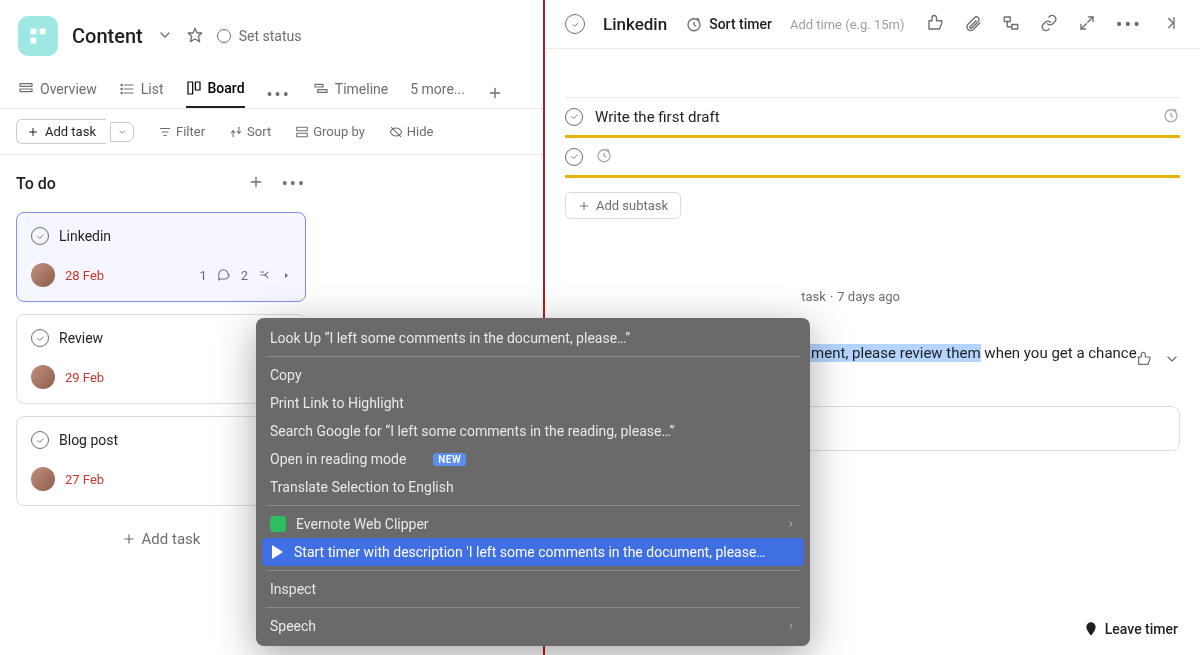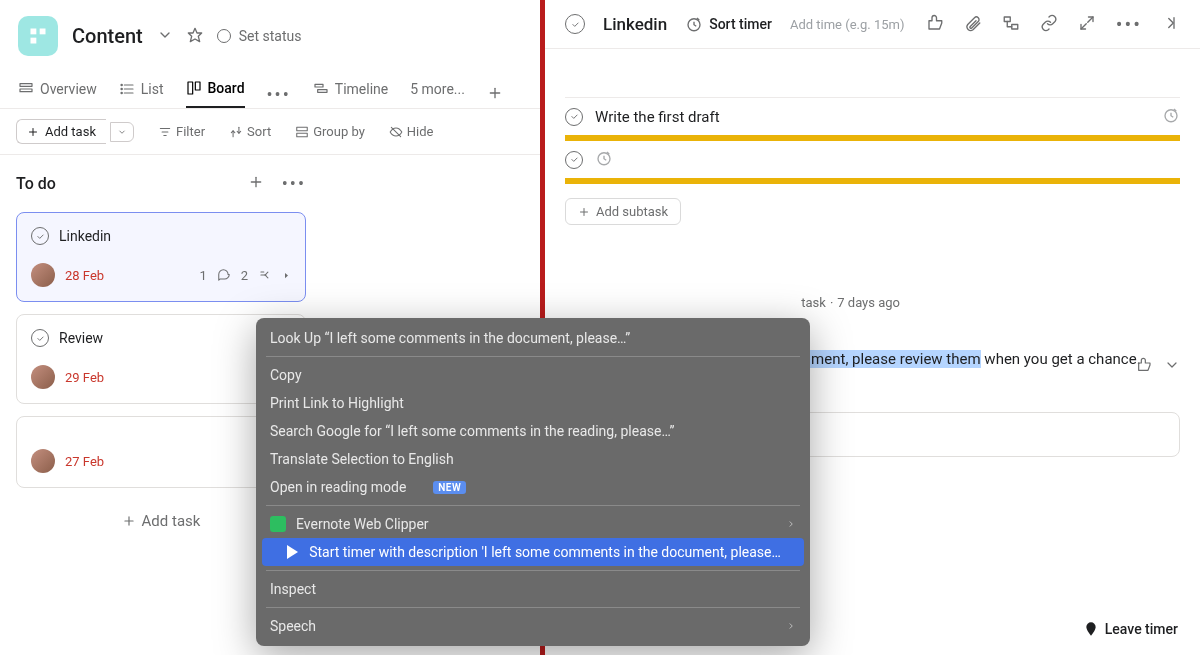--- a/index.html
+++ b/index.html
@@ -7,21 +7,21 @@
     font-family: -apple-system, BlinkMacSystemFont, "Segoe UI", Roboto, Helvetica, Arial, sans-serif;
     font-size: 14px;
     color: #1e1f21;
     background: #fff;
     width: 1200px;
     height: 655px;
     overflow: hidden;
     position: relative;
   }
   
-  .left { position: absolute; left:0; top:0; width:545px; height:655px; border-right:5px solid #b91c1c;}
+  .left { position: absolute; left:0; top:0; width:545px; height:655px; border-right:2px solid #b91c1c;}
   
   .proj-header { display:flex; align-items:center; gap:14px; padding:16px 18px 8px;}
   .proj-logo { width:40px; height:40px; background:#9ee7e3; border-radius:10px; display:flex; align-items:center; justify-content:center;}
   .proj-logo svg { width:20px; height:20px; fill:#fff;}
   .proj-title { font-size:20px; font-weight:500; color:#1e1f21; }
   .chev-down svg, .star-icon svg {width:16px;height:16px; fill:none; stroke:#6d6e6f; stroke-width:2; stroke-linecap:round; stroke-linejoin:round;}
   .status-open { display:inline-flex;align-items:center;gap:8px;color:#6d6e6f;}
   .status-open .circle { width:14px;height:14px;border:1.5px solid #6d6e6f;border-radius:50%;}
   
   .tabs { display:flex; align-items:center; gap:22px; padding:16px 18px 0;}
@@ -69,40 +69,40 @@
   .detail-head .check-circle{width:20px;height:20px;}
   .detail-title{font-size:17px;font-weight:500;}
   .timer-btn{display:inline-flex;align-items:center;gap:6px;color:#1e1f21;font-weight:500;}
   .timer-btn svg{width:18px;height:18px;fill:none;stroke:#6d6e6f;stroke-width:1.8;}
   .add-time{color:#9ca0a4;font-size:13px;}
   .detail-actions{margin-left:auto;display:flex;align-items:center;gap:20px;color:#6d6e6f;}
   .detail-actions svg{width:18px;height:18px;fill:none;stroke:#6d6e6f;stroke-width:1.8;stroke-linecap:round;stroke-linejoin:round;}
   .more-dots{font-size:20px;letter-spacing:2px;color:#6d6e6f;}
   .subtasks-area{padding:48px 20px 0;}
   .subtasks-label{color:#6d6e6f;font-size:13px;margin-bottom:14px;}
-  .subtask-row{display:flex;align-items:center;gap:12px;padding:8px 0;border-bottom:6px solid #eab308;}
+  .subtask-row{display:flex;align-items:center;gap:12px;padding:8px 0;border-bottom:3px solid #eab308;}
   .subtask-name{flex:1;font-size:15px;}
   .subtask-timer svg{width:18px;height:18px;fill:none;stroke:#a7a9ab;stroke-width:1.8;}
   .add-subtask{display:inline-flex;align-items:center;gap:6px;border:1px solid #dadada;border-radius:6px;padding:5px 12px;margin-top:14px;color:#6d6e6f;font-size:13px;}
   .add-subtask svg{width:12px;height:12px;fill:none;stroke:#6d6e6f;stroke-width:2;stroke-linecap:round;}
   .activity{padding:70px 20px 0; position:relative;}
   .activity-line{color:#6d6e6f;font-size:13px;}
   .activity-line .dot{margin:0 4px;}
   .comment-wrap{margin-top:40px;}
   .comment-text{font-size:15px;}
   .highlight{background:#b5d5ff;}
   .comment-right-actions{position:absolute;right:20px;top:132px;display:flex;align-items:center;gap:12px;color:#6d6e6f;}
   .comment-right-actions svg{width:16px;height:16px;fill:none;stroke:#6d6e6f;stroke-width:1.8;stroke-linecap:round;stroke-linejoin:round;}
   .comment-input{margin:44px 20px 0;border:1px solid #e0dedc;border-radius:8px;height:45px;}
   .leave-task{position:absolute;right:22px;bottom:18px;display:inline-flex;align-items:center;gap:6px;font-weight:500;}
   .leave-task svg{width:16px;height:16px;fill:#1e1f21;}
   
   .ctx-menu{position:absolute;left:256px;top:318px;width:554px;background:#6a6a6a;border-radius:8px;padding:6px;color:#e8e8e8;font-size:14px;box-shadow:0 10px 40px rgba(0,0,0,.35);}
   .ctx-item{padding:6px 8px;border-radius:4px;display:flex;align-items:center;gap:10px;white-space:nowrap;overflow:hidden;text-overflow:ellipsis;}
-  .ctx-item.hover{background:#3f6fe3;color:#fff;justify-content:center;}
+  .ctx-item.hover{background:#3f6fe3;color:#fff;}
   .ctx-sep{border-top:1px solid #8a8a8a;margin:4px 4px;}
   .ctx-badge{background:#5b8ef0;color:#fff;border-radius:3px;font-size:10px;padding:1px 5px;font-weight:600;letter-spacing:.5px;}
   .ctx-sub-arrow{margin-left:auto;}
   .ctx-sub-arrow svg{width:10px;height:10px;fill:none;stroke:#d0d0d0;stroke-width:2;}
   .ctx-icon-ev{width:16px;height:16px;background:#2dbe60;border-radius:3px;flex-shrink:0;}
   .ctx-icon-tm{width:14px;height:14px;flex-shrink:0;display:inline-block;}
   .ctx-icon-tm::before{content:"";display:block;width:0;height:0;border-left:11px solid #fff;border-top:7px solid transparent;border-bottom:7px solid transparent;margin-left:2px;}
 </style>
 </head>
 <body>
@@ -277,20 +277,28 @@
         </div>
         <div class="card-meta-row">
           <div class="card-meta-left">
             <span class="avatar"></span>
             <span class="due-date">29 Feb</span>
           </div>
         </div>
       </div>
 
       <div class="card">
+        <div class="card-title-row">
+          <span class="check-circle">
+              <svg viewBox="0 0 24 24">
+                <polyline points="5 12 10 17 19 8"></polyline>
+              </svg>
+            </span>
+          <span class="card-title">Blog post</span>
+        </div>
         <div class="card-meta-row">
           <div class="card-meta-left">
             <span class="avatar"></span>
             <span class="due-date">27 Feb</span>
           </div>
           <div class="card-meta-right">
             <span>2</span>
           </div>
         </div>
       </div>
@@ -430,24 +438,24 @@
   <div class="ctx-sep"></div>
   <div class="ctx-item">
       <span>Copy</span>
     </div>
   <div class="ctx-item">
       <span>Print Link to Highlight</span>
     </div>
   <div class="ctx-item">
       <span>Search Google for “I left some comments in the reading, please…”</span>
     </div>
+  <div class="ctx-item"><span>Open in reading mode</span>&nbsp;&nbsp;<span class="ctx-badge">NEW</span></div>
   <div class="ctx-item">
       <span>Translate Selection to English</span>
     </div>
-  <div class="ctx-item"><span>Open in reading mode</span>&nbsp;&nbsp;<span class="ctx-badge">NEW</span></div>
   <div class="ctx-sep"></div>
   <div class="ctx-item">
       <span class="ctx-icon-ev"></span>
       <span>Evernote Web Clipper</span>
       <span class="ctx-sub-arrow"><svg viewBox="0 0 24 24">
           <polyline points="9 6 15 12 9 18"></polyline>
         </svg></span>
     </div>
   <div class="ctx-item hover">
       <span class="ctx-icon-tm"></span>

